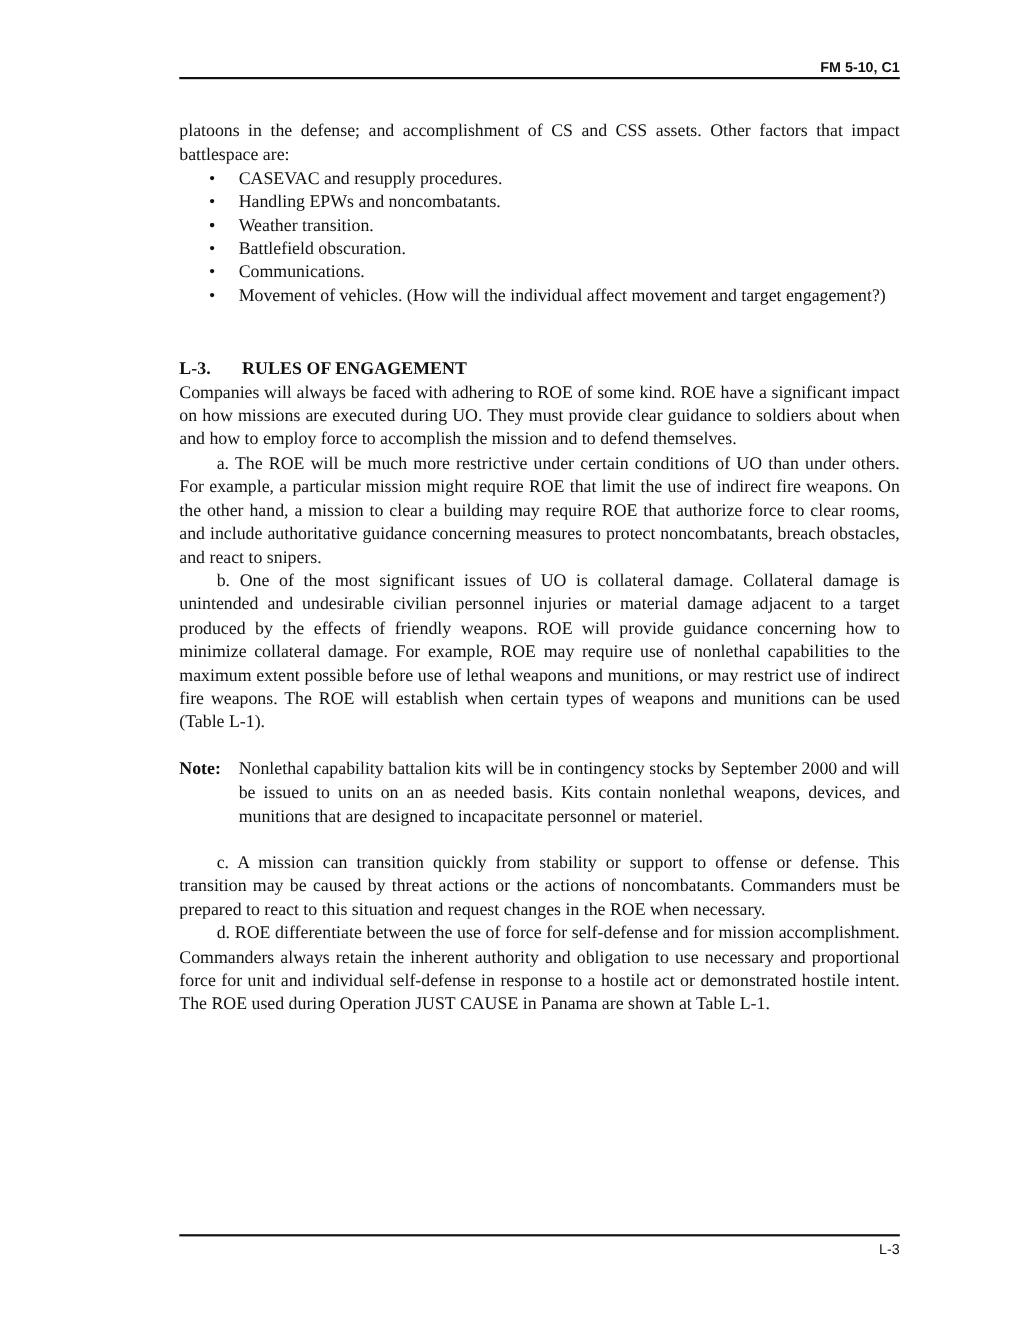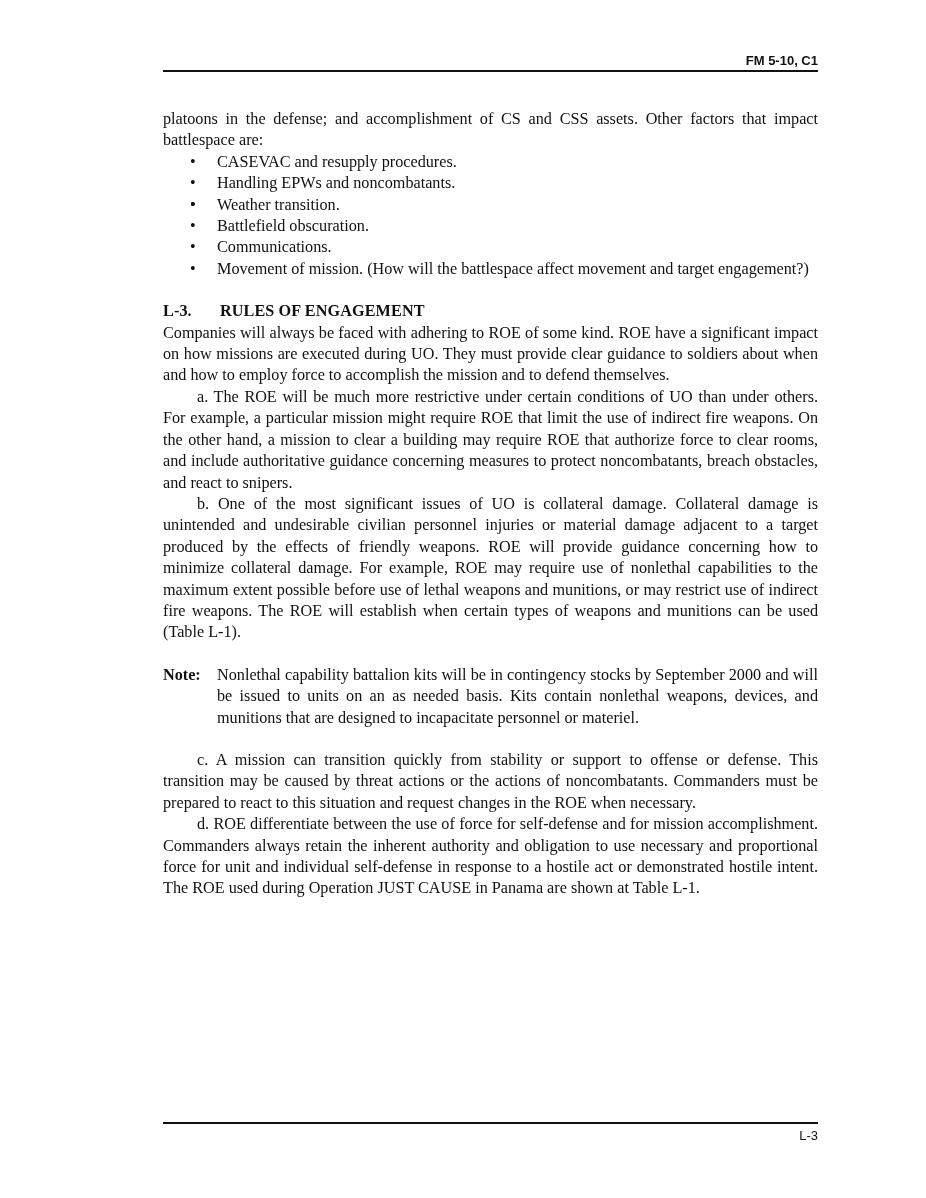--- a/index.html
+++ b/index.html
@@ -63,20 +63,21 @@
       top: 0;
     }
     .section-heading {
       margin-top: 21px !important;
       font-weight: bold;
       letter-spacing: 0.1px;
     }
     .section-heading .num {
       display: inline-block;
       width: 57px;
+      margin-top: 24px;
     }
     .note {
       position: relative;
       margin-top: 21px !important;
       padding-left: 54px;
     }
     .note .note-label {
       position: absolute;
       left: 0;
       top: 0;
@@ -131,21 +132,21 @@
     <li>
       <span class="bullet">•</span>
       <span>Battlefield obscuration.</span>
     </li>
     <li>
       <span class="bullet">•</span>
       <span>Communications.</span>
     </li>
     <li>
       <span class="bullet">•</span>
-      <span>Movement of mission. (How will the battlespace affect movement and target engagement?)</span>
+      <span>Movement of vehicles. (How will the individual affect movement and target engagement?)</span>
     </li>
   </ul>
 
   <p class="section-heading">
     <span class="num">L-3.</span><span>RULES OF ENGAGEMENT</span>
   </p>
   <p>Companies will always be faced with adhering to ROE of some kind. ROE have a significant impact on how missions are executed during UO. They must provide clear guidance to soldiers about when and how to employ force to accomplish the mission and to defend themselves.</p>
   <p class="indent">a.  The ROE will be much more restrictive under certain conditions of UO than under others. For example, a particular mission might require ROE that limit the use of indirect fire weapons. On the other hand, a mission to clear a building may require ROE that authorize force to clear rooms, and include authoritative guidance concerning measures to protect noncombatants, breach obstacles, and react to snipers.</p>
   <p class="indent">b.  One of the most significant issues of UO is collateral damage. Collateral damage is unintended and undesirable civilian personnel injuries or material damage adjacent to a target produced by the effects of friendly weapons. ROE will provide guidance concerning how to minimize collateral damage. For example, ROE may require use of nonlethal capabilities to the maximum extent possible before use of lethal weapons and munitions, or may restrict use of indirect fire weapons. The ROE will establish when certain types of weapons and munitions can be used (Table L-1).</p>
 

